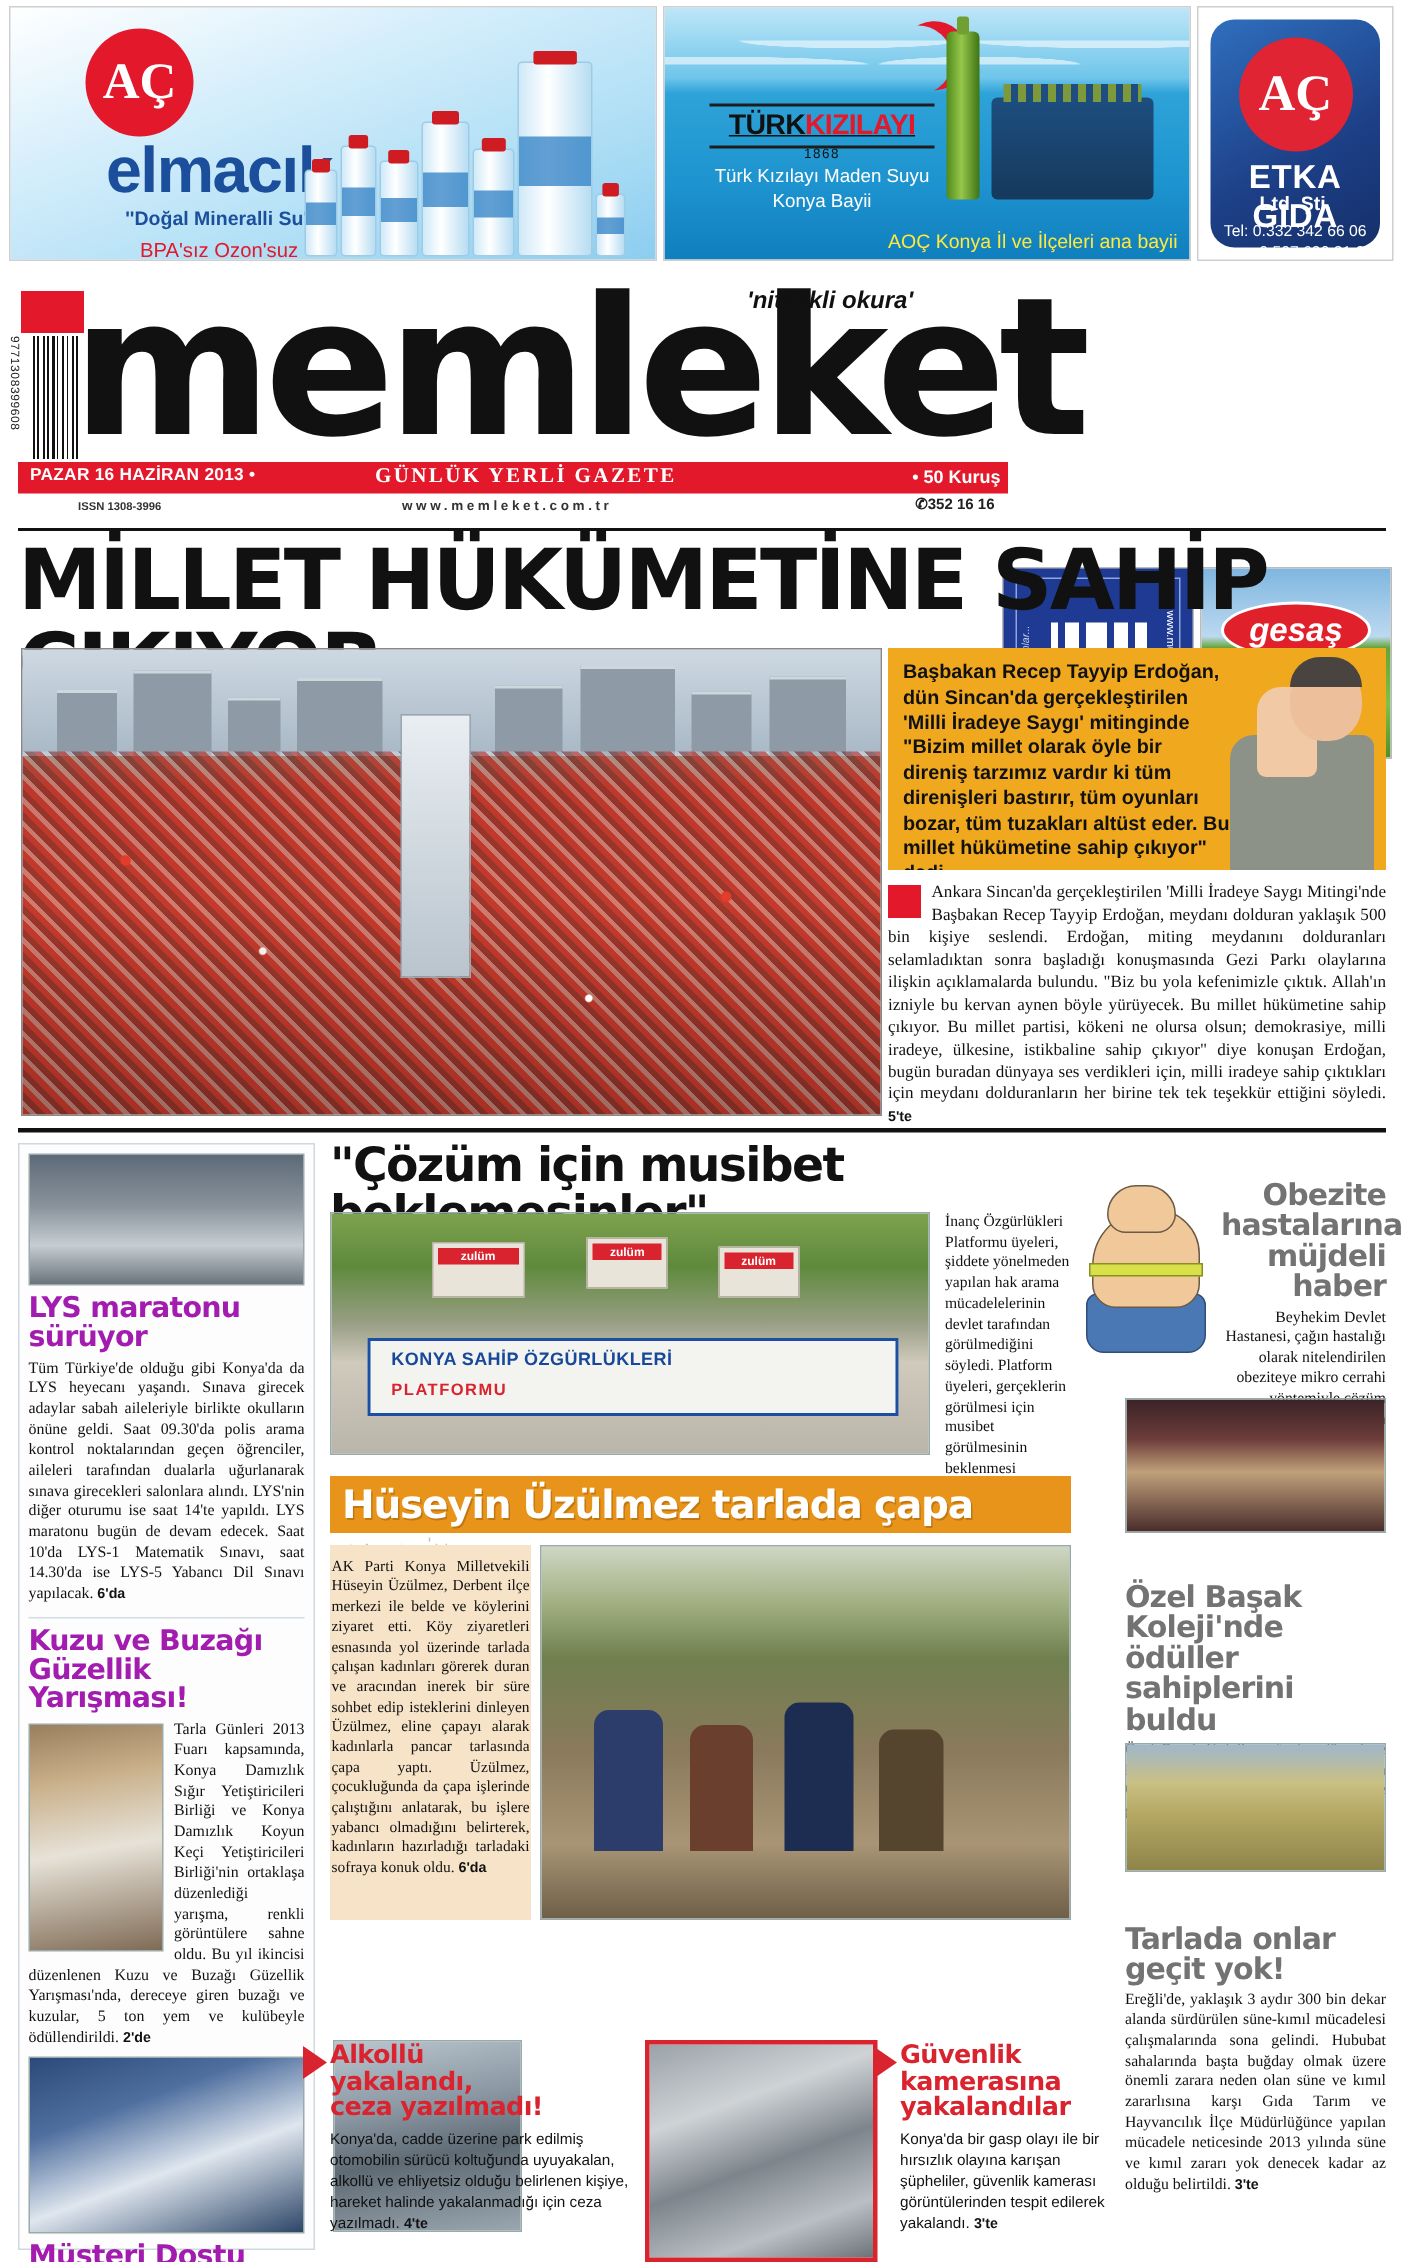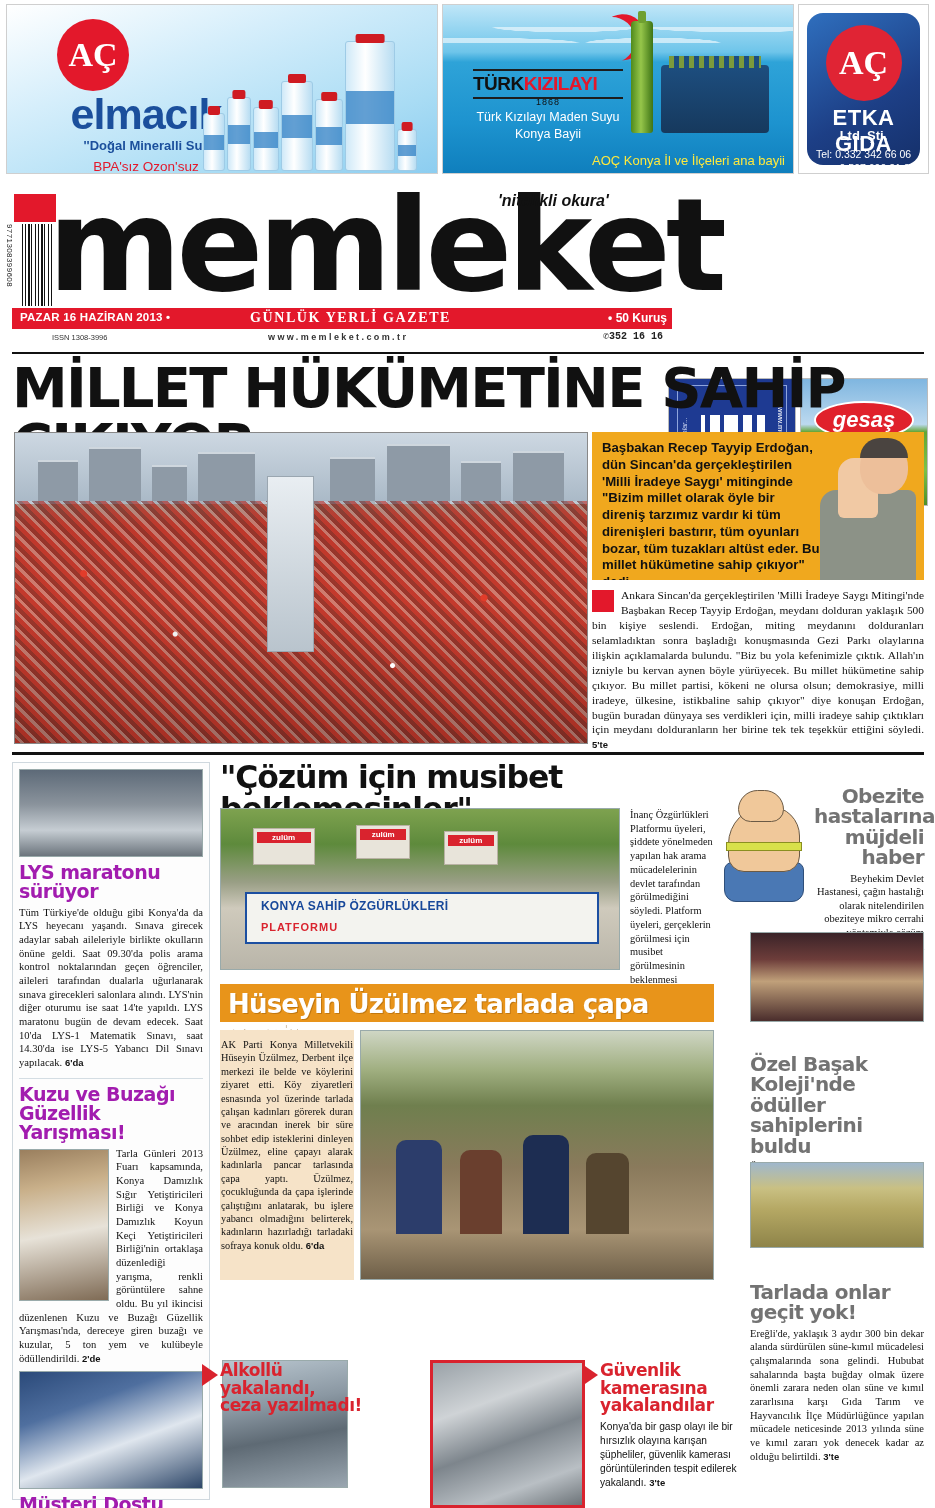--- a/index.html
+++ b/index.html
@@ -29,22 +29,22 @@
   .btl .cap{position:absolute;left:50%;transform:translateX(-50%);top:-8px;width:60%;height:9px;background:#cf1b22;border-radius:2px;}
 
   
   .kz-wave{position:absolute;left:0;top:22px;width:100%;height:16px;background:
      radial-gradient(ellipse at 10% 100%,#eaf7fd 0 22%,transparent 23%),
      radial-gradient(ellipse at 35% 0%,#eaf7fd 0 22%,transparent 23%),
      radial-gradient(ellipse at 60% 100%,#eaf7fd 0 22%,transparent 23%),
      radial-gradient(ellipse at 85% 0%,#eaf7fd 0 22%,transparent 23%);opacity:.7;}
   .kz-crescent{position:absolute;left:146px;top:12px;width:46px;height:46px;border-radius:50%;
      box-shadow:11px 2px 0 0 #e3182b;transform:rotate(-25deg);}
-  .kz-wordmark{position:absolute;left:30px;top:64px;width:150px;font-size:19px;font-weight:bold;letter-spacing:-.5px;
-     border-top:2px solid #1d1d1d;border-bottom:2px solid #1d1d1d;padding:2px 0;color:#111;}
+  .kz-wordmark{position:absolute;left:30px;top:64px;width:150px;text-align:center;font-size:19px;font-weight:bold;letter-spacing:-.5px;
+     border-top:2px solid #1d1d1d;border-bottom:2px solid #1d1d1d;padding:2px 0;color:#111;text-decoration:underline;}
   .kz-wordmark .red{color:#e3182b;}
   .kz-year{position:absolute;left:30px;top:92px;width:150px;text-align:center;font-size:9px;color:#111;letter-spacing:1px;}
   .kz-desc{position:absolute;left:20px;top:104px;width:170px;text-align:center;font-size:12.5px;color:#ffffff;line-height:1.35;}
   .kz-foot{position:absolute;right:8px;bottom:5px;font-size:13px;color:#ffe93d;font-weight:500;}
   .kz-bottle{position:absolute;left:188px;top:16px;width:22px;height:112px;background:linear-gradient(90deg,#4f8a1c,#96c64a 45%,#3e7415);border-radius:4px 4px 3px 3px;}
   .kz-bottle:before{content:"";position:absolute;left:7px;top:-10px;width:8px;height:12px;background:#6fa031;border-radius:2px;}
   .kz-crate{position:absolute;left:218px;top:60px;width:108px;height:68px;background:linear-gradient(180deg,#1d4e7f,#16395d);border-radius:4px;}
   .kz-crate:before{content:"";position:absolute;left:8px;top:-9px;width:92px;height:12px;background:repeating-linear-gradient(90deg,#7c9a3c 0 5px,#1d4e7f 5px 10px);}
 
   
@@ -62,23 +62,23 @@
     background:repeating-linear-gradient(90deg,#111 0 1.5px,#fff 1.5px 3px,#111 3px 4px,#fff 4px 6.5px);}
   .barcode-num{position:absolute;left:14px;top:44px;width:82px;height:12px;transform:rotate(90deg);transform-origin:left top;
     font-size:8px;color:#222;letter-spacing:.4px;white-space:nowrap;}
   .mk-title{position:absolute;left:48px;top:2px;font-size:128px;font-weight:bold;letter-spacing:-5px;color:#111;line-height:1;
     font-family:"DejaVu Sans", sans-serif;}
   .mk-slogan{position:absolute;left:498px;top:12px;font-size:16px;font-style:italic;font-weight:bold;color:#111;}
   .mk-redbar{position:absolute;left:12px;top:128px;width:660px;height:21px;background:#e3182b;}
   .mk-date{position:absolute;left:20px;top:131px;font-size:11.5px;font-weight:bold;color:#fff;letter-spacing:.2px;}
   .mk-gazete{position:absolute;left:250px;top:130px;font-size:14px;font-weight:bold;color:#fff;letter-spacing:1.6px;font-family:"Liberation Serif",serif;}
   .mk-price{position:absolute;right:268px;top:131px;font-size:12px;font-weight:bold;color:#fff;}
-  .mk-issn{position:absolute;left:14px;top:153px;font-size:7.5px;font-weight:normal;color:#333;padding-left:38px;}
+  .mk-issn{position:absolute;left:14px;top:153px;font-size:7.5px;font-weight:bold;color:#333;padding-left:38px;}
   .mk-url{position:absolute;left:268px;top:152px;font-size:9px;color:#333;letter-spacing:2.4px;font-weight:bold;}
-  .mk-phone{position:absolute;right:272px;top:150px;font-size:10px;font-weight:bold;color:#222;font-family:Liberation Mono, monospace;}
+  .mk-phone{position:absolute;right:272px;top:150px;font-size:10px;font-weight:bold;color:#222;}
   .ad-ulker{position:absolute;left:668px;top:198px;width:126px;height:126px;background:#1e3a92;border:1px solid #bbb;}
   .ulk-inner{position:absolute;left:8px;top:6px;right:8px;bottom:6px;border:1px solid #8fa5dd;}
   .ulk-sky{position:absolute;left:50%;transform:translateX(-50%);bottom:42px;width:78px;height:48px;
     background:linear-gradient(90deg,#1e3a92 0 10%,#fff 10% 16%,#1e3a92 16% 22%,#fff 22% 34%,#1e3a92 34% 40%,#fff 40% 58%,#1e3a92 58% 64%,#fff 64% 76%,#1e3a92 76% 82%,#fff 82% 92%,#1e3a92 92% 100%);}
   .ulk-arc{position:absolute;left:50%;transform:translateX(-50%);bottom:36px;width:92px;height:18px;border-top:4px solid #fff;border-radius:50%/100% 100% 0 0;}
   .ulk-name{position:absolute;left:0;right:0;bottom:26px;text-align:center;color:#fff;font-size:25px;font-weight:bold;line-height:1;}
   .ulk-sub{position:absolute;left:0;right:0;bottom:16px;text-align:center;color:#fff;font-size:10px;font-weight:bold;letter-spacing:.6px;}
   .ulk-sub2{position:absolute;left:0;right:0;bottom:5px;text-align:center;color:#fff;font-size:7.5px;}
   .ulk-vert{position:absolute;right:10px;top:28px;font-size:7.5px;color:#fff;writing-mode:vertical-rl;}
   .ulk-vert2{position:absolute;left:12px;top:38px;font-size:7px;color:#c9d4f0;writing-mode:vertical-rl;transform:rotate(180deg);font-style:italic;}
@@ -132,21 +132,21 @@
     background:linear-gradient(160deg,#2b4a7a 0%,#4f6f9f 30%,#dfe6ee 60%,#2d4668 100%);}
   .hl{font-size:19px;font-weight:bold;color:#a21caf;line-height:1.02;margin:6px 0 4px;letter-spacing:-.5px;font-family:"DejaVu Sans",sans-serif;}
   .bd{font-family:"Liberation Serif",serif;font-size:10.6px;line-height:1.29;color:#111;text-align:justify;}
   .divider{height:1px;background:#d4dde3;margin:8px 0 4px;}
 
   
   .centercol{position:absolute;left:220px;top:762px;width:494px;height:738px;}
   .quote-head{font-size:31.5px;font-weight:bold;color:#111;letter-spacing:-1.1px;line-height:1;font-family:"DejaVu Sans",sans-serif;}
   .protest{position:absolute;left:0;top:46px;width:400px;height:162px;border:1px solid #9aa;box-sizing:border-box;overflow:hidden;
     background:linear-gradient(180deg,#7ea24f 0%,#5e8a3c 22%,#9a9f86 46%,#cfcabc 62%,#b9b5a9 100%);}
-  .placard{position:absolute;background:#e8e4da;border:1px solid #b9b2a4;}
+  .placard{position:absolute;background:#e8e4da;border:1px solid #b9b2a4;margin-left:35px;}
   .placard .z{position:absolute;left:3px;right:3px;top:3px;height:11px;background:#d9232e;color:#fff;font-size:8px;font-weight:bold;text-align:center;line-height:11px;}
   .banner{position:absolute;left:6%;top:52%;width:88%;height:30%;background:#f3f3ef;border:2px solid #1c4fa1;}
   .banner .b1{position:absolute;left:4%;top:10%;font-size:12px;font-weight:bold;color:#17489a;letter-spacing:.3px;}
   .banner .b2{position:absolute;left:4%;top:56%;font-size:11px;font-weight:bold;color:#d9232e;letter-spacing:1px;}
   .sidecol{position:absolute;left:410px;top:46px;width:84px;font-family:"Liberation Serif",serif;font-size:10.4px;line-height:1.32;color:#111;}
   .orange-strip{position:absolute;left:0;top:222px;width:494px;height:38px;background:#e8941a;}
   .orange-strip span{position:absolute;left:8px;top:5px;font-size:26px;font-weight:bold;color:#fff;letter-spacing:-.8px;font-family:"DejaVu Sans",sans-serif;
     text-shadow:1px 1px 0 rgba(120,70,0,.35);}
   .field-photo{position:absolute;left:140px;top:268px;width:354px;height:250px;border:1px solid #9aa;box-sizing:border-box;overflow:hidden;
     background:linear-gradient(180deg,#cfd6c4 0%,#9fae7f 16%,#6f7f4e 30%,#8a7a5c 55%,#a99575 80%,#6e5f48 100%);}
@@ -384,20 +384,24 @@
 
   </div>
 
   <div class="vanphoto"></div>
 
   <div class="brief brief-a">
     <div class="arrow"></div>
     <div class="brief-hl" style="white-space:pre-line">Alkollü
 yakalandı,
 ceza yazılmadı!</div>
+    <div class="brief-bd">
+      <span>Konya'da, cadde üzerine park edilmiş otomobilin sürücü koltuğunda uyuyakalan, alkollü ve ehliyetsiz olduğu belirlenen kişiye, hareket halinde yakalanmadığı için ceza yazılmadı.</span>
+      <span class="pg">4'te</span>
+    </div>
   </div>
 
   <div class="cam-photo"></div>
 
   <div class="brief brief-b">
     <div class="arrow"></div>
     <div class="brief-hl" style="white-space:pre-line">Güvenlik
 kamerasına
 yakalandılar</div>
     <div class="brief-bd">

